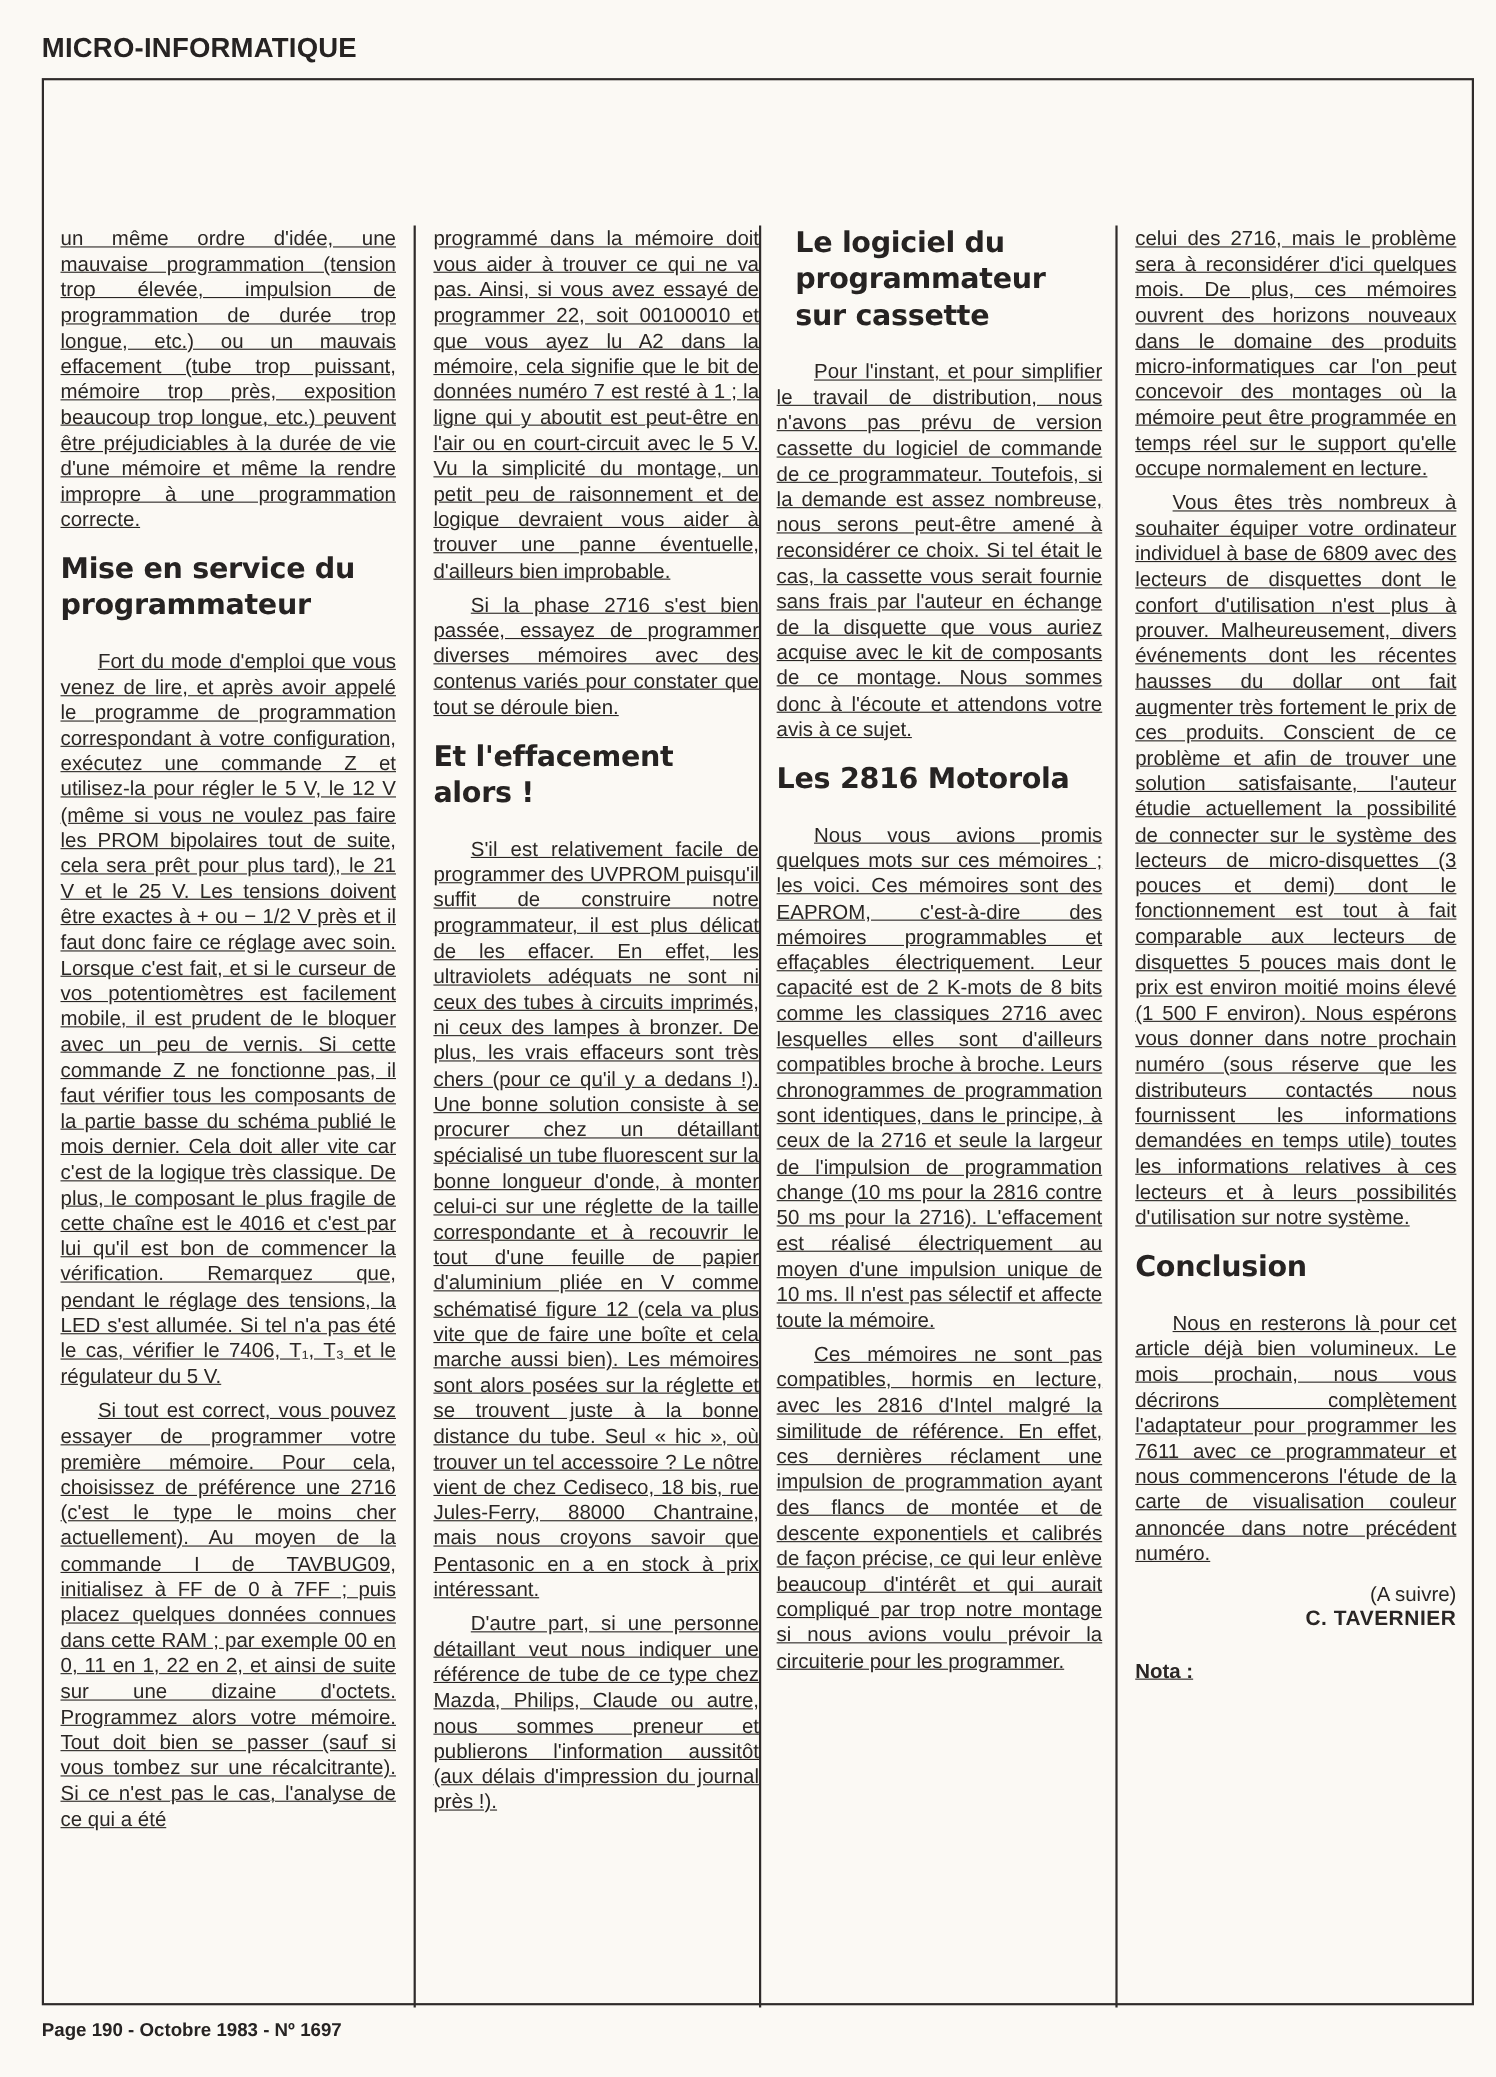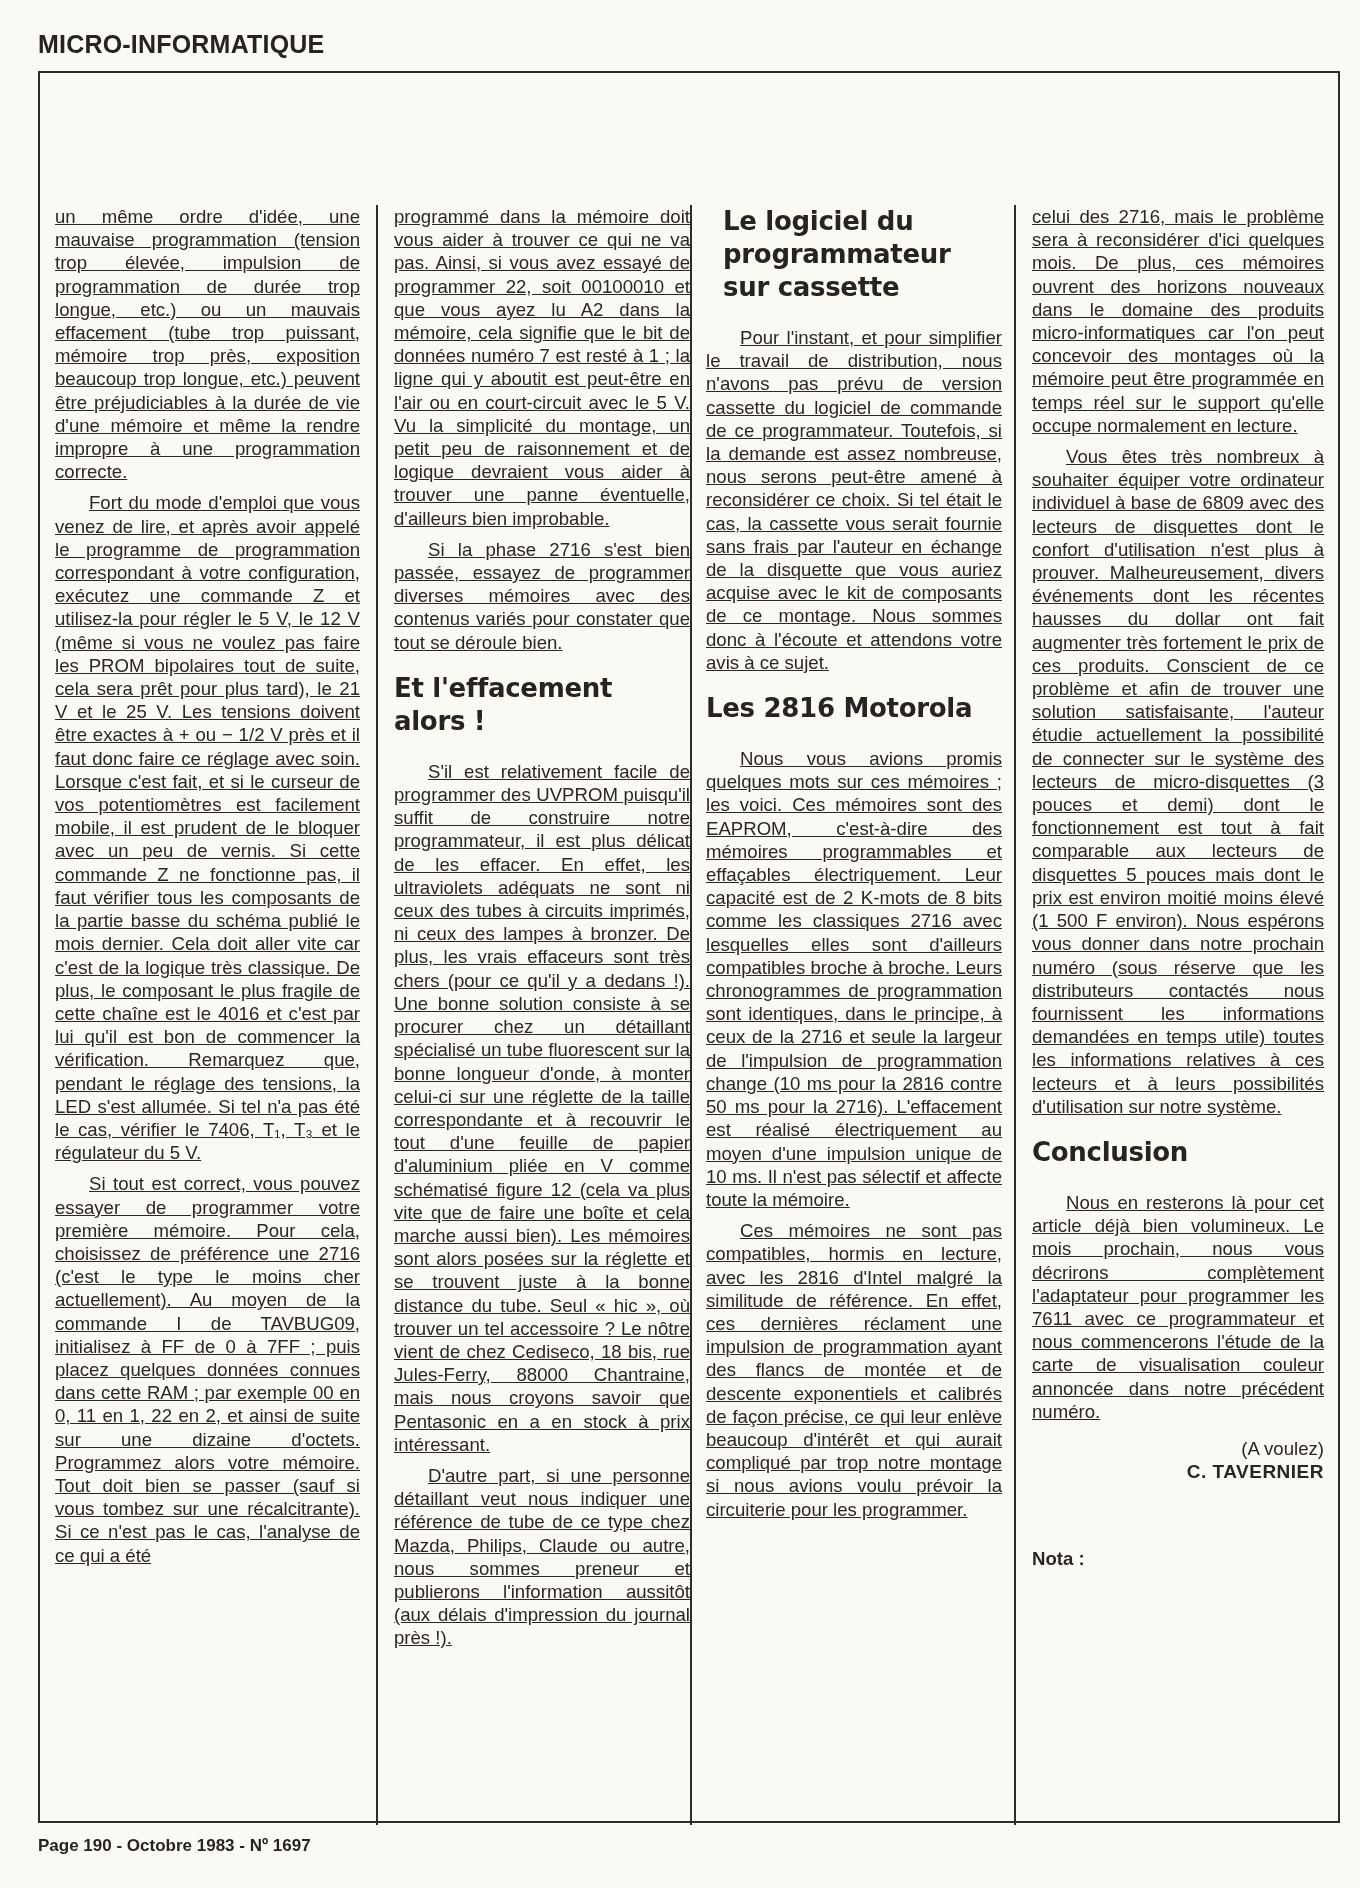--- a/index.html
+++ b/index.html
@@ -38,39 +38,40 @@
   .column p.indent { text-indent: 34px; }
   .column h2 {
     font-family: "DejaVu Sans", sans-serif;
     font-weight: bold; font-size: 26px; line-height: 33px;
     margin: 18px 0 22px 0; color: #262322; letter-spacing: -0.3px;
     text-align: left;
   }
   .column h2.first { margin-top: 0; margin-left: 17px; }
   .signature { text-align: right; margin: 14px 0 0 0; }
   .signature .author { font-weight: bold; font-size: 19px; letter-spacing: 0.5px; }
-  .nota-label { font-weight: bold; margin-top: 64px; }
+  .nota-label { font-weight: bold; margin-top: 24px; text-decoration: underline; }
   .footer {
     position: absolute; left: 38px; top: 1836px;
     font-weight: bold; font-size: 17px; color: #262322;
   }
 </style>
 </head>
 <body>
 
 <div class="section-label">MICRO-INFORMATIQUE</div>
 
 <div class="frame"></div>
 
 <div class="col-divider" style="left:376px;"></div>
 <div class="col-divider" style="left:690px;"></div>
 <div class="col-divider" style="left:1014px;"></div>
 
 <div class="column" style="left:55px; width:305px;">
     <p>un même ordre d'idée, une mauvaise programmation (tension trop élevée, impulsion de programmation de durée trop longue, etc.) ou un mauvais effacement (tube trop puissant, mémoire trop près, exposition beaucoup trop longue, etc.) peuvent être préjudiciables à la durée de vie d'une mémoire et même la rendre impropre à une programmation correcte.</p>
+    <h2>Mise en service du programmateur</h2>
     <p class="indent">Fort du mode d'emploi que vous venez de lire, et après avoir appelé le programme de programmation correspondant à votre configuration, exécutez une commande Z et utilisez-la pour régler le 5 V, le 12 V (même si vous ne voulez pas faire les PROM bipolaires tout de suite, cela sera prêt pour plus tard), le 21 V et le 25 V. Les tensions doivent être exactes à + ou − 1/2 V près et il faut donc faire ce réglage avec soin. Lorsque c'est fait, et si le curseur de vos potentiomètres est facilement mobile, il est prudent de le bloquer avec un peu de vernis. Si cette commande Z ne fonctionne pas, il faut vérifier tous les composants de la partie basse du schéma publié le mois dernier. Cela doit aller vite car c'est de la logique très classique. De plus, le composant le plus fragile de cette chaîne est le 4016 et c'est par lui qu'il est bon de commencer la vérification. Remarquez que, pendant le réglage des tensions, la LED s'est allumée. Si tel n'a pas été le cas, vérifier le 7406, T₁, T₃ et le régulateur du 5 V.</p>
     <p class="indent">Si tout est correct, vous pouvez essayer de programmer votre première mémoire. Pour cela, choisissez de préférence une 2716 (c'est le type le moins cher actuellement). Au moyen de la commande I de TAVBUG09, initialisez à FF de 0 à 7FF ; puis placez quelques données connues dans cette RAM ; par exemple 00 en 0, 11 en 1, 22 en 2, et ainsi de suite sur une dizaine d'octets. Programmez alors votre mémoire. Tout doit bien se passer (sauf si vous tombez sur une récalcitrante). Si ce n'est pas le cas, l'analyse de ce qui a été</p>
   </div>
 <div class="column" style="left:394px; width:296px;">
     <p>programmé dans la mémoire doit vous aider à trouver ce qui ne va pas. Ainsi, si vous avez essayé de programmer 22, soit 00100010 et que vous ayez lu A2 dans la mémoire, cela signifie que le bit de données numéro 7 est resté à 1 ; la ligne qui y aboutit est peut-être en l'air ou en court-circuit avec le 5 V. Vu la simplicité du montage, un petit peu de raisonnement et de logique devraient vous aider à trouver une panne éventuelle, d'ailleurs bien improbable.</p>
     <p class="indent">Si la phase 2716 s'est bien passée, essayez de programmer diverses mémoires avec des contenus variés pour constater que tout se déroule bien.</p>
     <h2>Et l'effacement alors !</h2>
     <p class="indent">S'il est relativement facile de programmer des UVPROM puisqu'il suffit de construire notre programmateur, il est plus délicat de les effacer. En effet, les ultraviolets adéquats ne sont ni ceux des tubes à circuits imprimés, ni ceux des lampes à bronzer. De plus, les vrais effaceurs sont très chers (pour ce qu'il y a dedans !). Une bonne solution consiste à se procurer chez un détaillant spécialisé un tube fluorescent sur la bonne longueur d'onde, à monter celui-ci sur une réglette de la taille correspondante et à recouvrir le tout d'une feuille de papier d'aluminium pliée en V comme schématisé figure 12 (cela va plus vite que de faire une boîte et cela marche aussi bien). Les mémoires sont alors posées sur la réglette et se trouvent juste à la bonne distance du tube. Seul « hic », où trouver un tel accessoire ? Le nôtre vient de chez Cediseco, 18 bis, rue Jules-Ferry, 88000 Chantraine, mais nous croyons savoir que Pentasonic en a en stock à prix intéressant.</p>
     <p class="indent">D'autre part, si une personne détaillant veut nous indiquer une référence de tube de ce type chez Mazda, Philips, Claude ou autre, nous sommes preneur et publierons l'information aussitôt (aux délais d'impression du journal près !).</p>
   </div>
@@ -80,19 +81,19 @@
     <h2>Les 2816 Motorola</h2>
     <p class="indent">Nous vous avions promis quelques mots sur ces mémoires ; les voici. Ces mémoires sont des EAPROM, c'est-à-dire des mémoires programmables et effaçables électriquement. Leur capacité est de 2 K-mots de 8 bits comme les classiques 2716 avec lesquelles elles sont d'ailleurs compatibles broche à broche. Leurs chronogrammes de programmation sont identiques, dans le principe, à ceux de la 2716 et seule la largeur de l'impulsion de programmation change (10 ms pour la 2816 contre 50 ms pour la 2716). L'effacement est réalisé électriquement au moyen d'une impulsion unique de 10 ms. Il n'est pas sélectif et affecte toute la mémoire.</p>
     <p class="indent">Ces mémoires ne sont pas compatibles, hormis en lecture, avec les 2816 d'Intel malgré la similitude de référence. En effet, ces dernières réclament une impulsion de programmation ayant des flancs de montée et de descente exponentiels et calibrés de façon précise, ce qui leur enlève beaucoup d'intérêt et qui aurait compliqué par trop notre montage si nous avions voulu prévoir la circuiterie pour les programmer.</p>
   </div>
 <div class="column" style="left:1032px; width:292px;">
 <p>celui des 2716, mais le problème sera à reconsidérer d'ici quelques mois. De plus, ces mémoires ouvrent des horizons nouveaux dans le domaine des produits micro-informatiques car l'on peut concevoir des montages où la mémoire peut être programmée en temps réel sur le support qu'elle occupe normalement en lecture.</p>
     <p class="indent">Vous êtes très nombreux à souhaiter équiper votre ordinateur individuel à base de 6809 avec des lecteurs de disquettes dont le confort d'utilisation n'est plus à prouver. Malheureusement, divers événements dont les récentes hausses du dollar ont fait augmenter très fortement le prix de ces produits. Conscient de ce problème et afin de trouver une solution satisfaisante, l'auteur étudie actuellement la possibilité de connecter sur le système des lecteurs de micro-disquettes (3 pouces et demi) dont le fonctionnement est tout à fait comparable aux lecteurs de disquettes 5 pouces mais dont le prix est environ moitié moins élevé (1 500 F environ). Nous espérons vous donner dans notre prochain numéro (sous réserve que les distributeurs contactés nous fournissent les informations demandées en temps utile) toutes les informations relatives à ces lecteurs et à leurs possibilités d'utilisation sur notre système.</p>
     <h2>Conclusion</h2>
     <p class="indent">Nous en resterons là pour cet article déjà bien volumineux. Le mois prochain, nous vous décrirons complètement l'adaptateur pour programmer les 7611 avec ce programmateur et nous commencerons l'étude de la carte de visualisation couleur annoncée dans notre précédent numéro.</p>
     <div class="signature">
-      <div>(A voulez)</div>
+      <div>(A suivre)</div>
       <div class="author">C. TAVERNIER</div>
     </div>
     <div class="nota-label">Nota :</div>
   </div>
 
 <div class="footer">Page 190 - Octobre 1983 - Nº 1697</div>
 
 </body></html>

